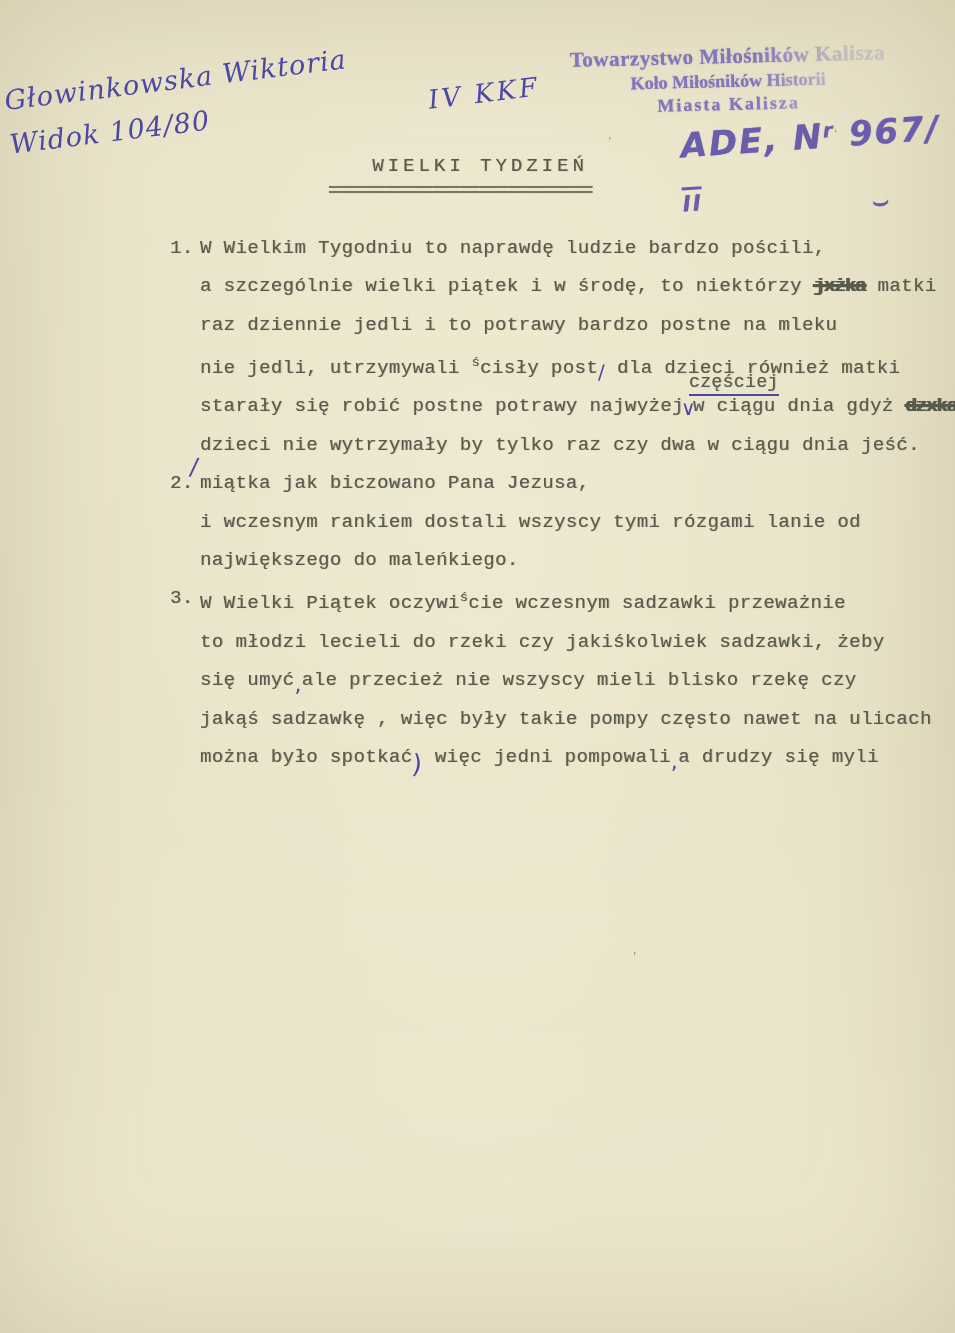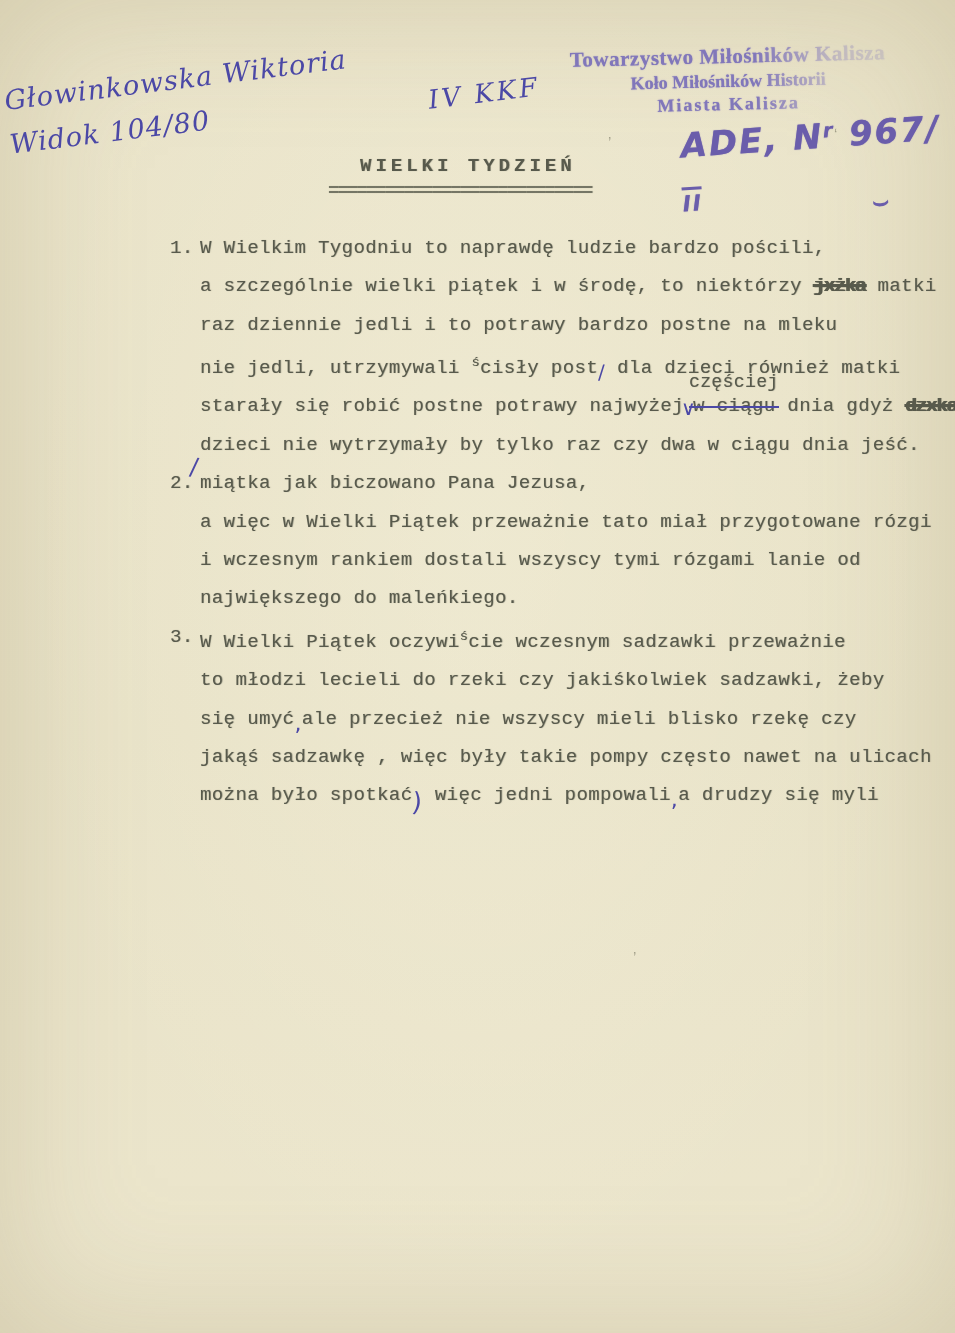--- a/index.html
+++ b/index.html
@@ -32,34 +32,34 @@
   .strike{
     text-decoration:line-through;
     text-decoration-thickness:2.5px;
     letter-spacing:-1px;
     text-shadow:1px 0 currentColor,-1px 0 currentColor,0.6px 0.4px 0.8px rgba(88,90,76,.55);
   }
   .sup{font-size:0.72em;vertical-align:0.5em;}
   .ins-above{
     position:absolute;left:-4px;top:-22px;
     font-size:18px;line-height:18px;letter-spacing:0.4px;
-    border-bottom:2px solid #4b48a6;padding-bottom:15px;
+    border-bottom:2px solid #4b48a6;padding-bottom:3px;
   }
   .pen-mark{color:#4b48a6;text-shadow:none;font-family:"DejaVu Sans",sans-serif;}
   .pen-comma{font-size:22px;vertical-align:-7px;line-height:0;}
   .pen-slash{font-size:20px;vertical-align:-6px;line-height:0;}
   .pen-paren{font-size:26px;vertical-align:-11px;line-height:0;display:inline-block;transform:rotate(6deg);}
   .pen-caret{font-size:20px;vertical-align:-4px;line-height:0;margin:0 -3px;}
   .pen-above{position:absolute;color:#4b48a6;text-shadow:none;font-family:"DejaVu Sans",sans-serif;}
   .pa-o{top:-16px;left:-4px;font-size:15px;}
   .pa-slash{top:-24px;left:-10px;font-size:24px;transform:rotate(8deg);}
   
   .title{
-    position:absolute;left:360px;top:155px;width:240px;
-    font-size:19px;font-weight:bold;letter-spacing:4px;
+    position:absolute;left:360px;top:155px;width:240px;text-align:center;
+    font-size:19px;font-weight:normal;letter-spacing:4px;
   }
   .title-underline{
     position:absolute;left:328px;top:180px;
     font-size:19px;font-weight:bold;letter-spacing:-2px;opacity:.8;
   }
   
   .stamp{
     position:absolute;left:558px;top:44px;width:340px;text-align:center;
     color:#8177ba;transform:rotate(-1.4deg);
     font-family:"Liberation Serif","DejaVu Serif",serif;font-weight:bold;
@@ -153,23 +153,20 @@
   </div>
 
   <div class="tline">
     <span>dzieci nie wytrzymały by tylko raz czy dwa w ciągu dnia jeść.</span>
   </div>
 
   <div class="tline">
     <span class="num">2.</span><span class="rel"><span class="pen-above pa-slash">∕</span><span>miątka jak biczowano Pana Jezusa,</span></span>
   </div>
 
-  <div class="tline">
-    <span>a więc w Wielki Piątek przeważnie tato miał przygotowane rózgi</span>
-  </div>
 
   <div class="tline">
     <span>i wczesnym rankiem dostali wszyscy tymi rózgami lanie od</span>
   </div>
 
   <div class="tline">
     <span>największego do maleńkiego.</span>
   </div>
 
   <div class="tline">

